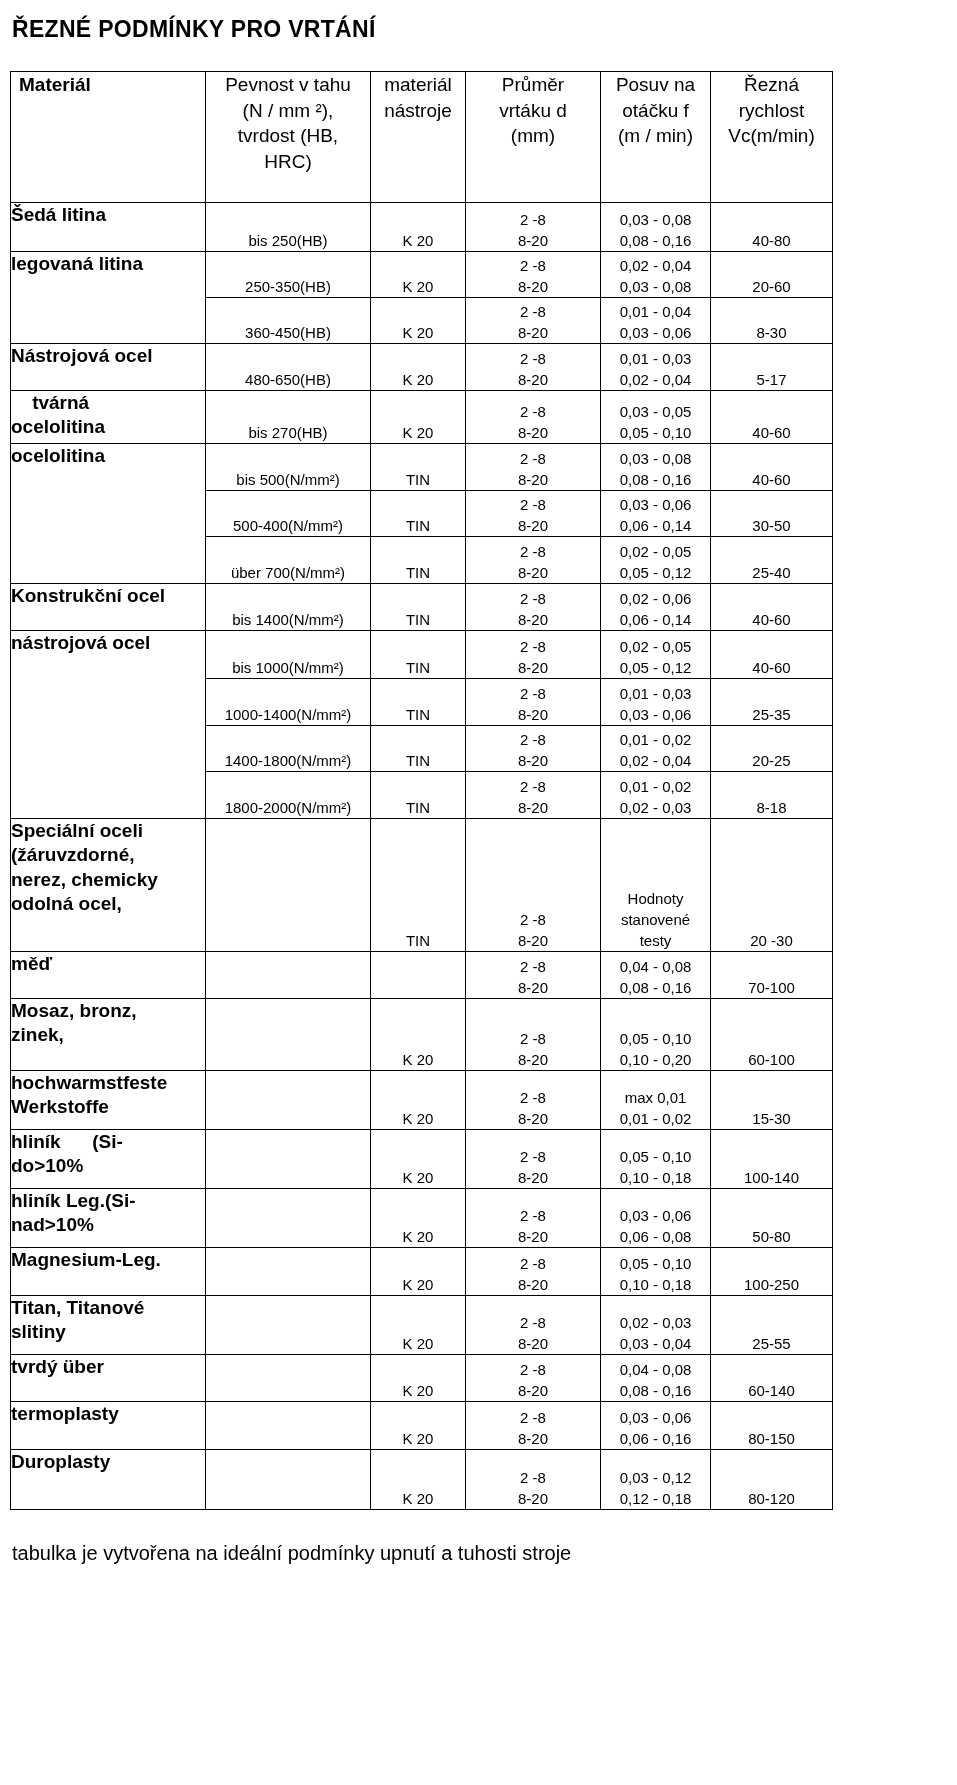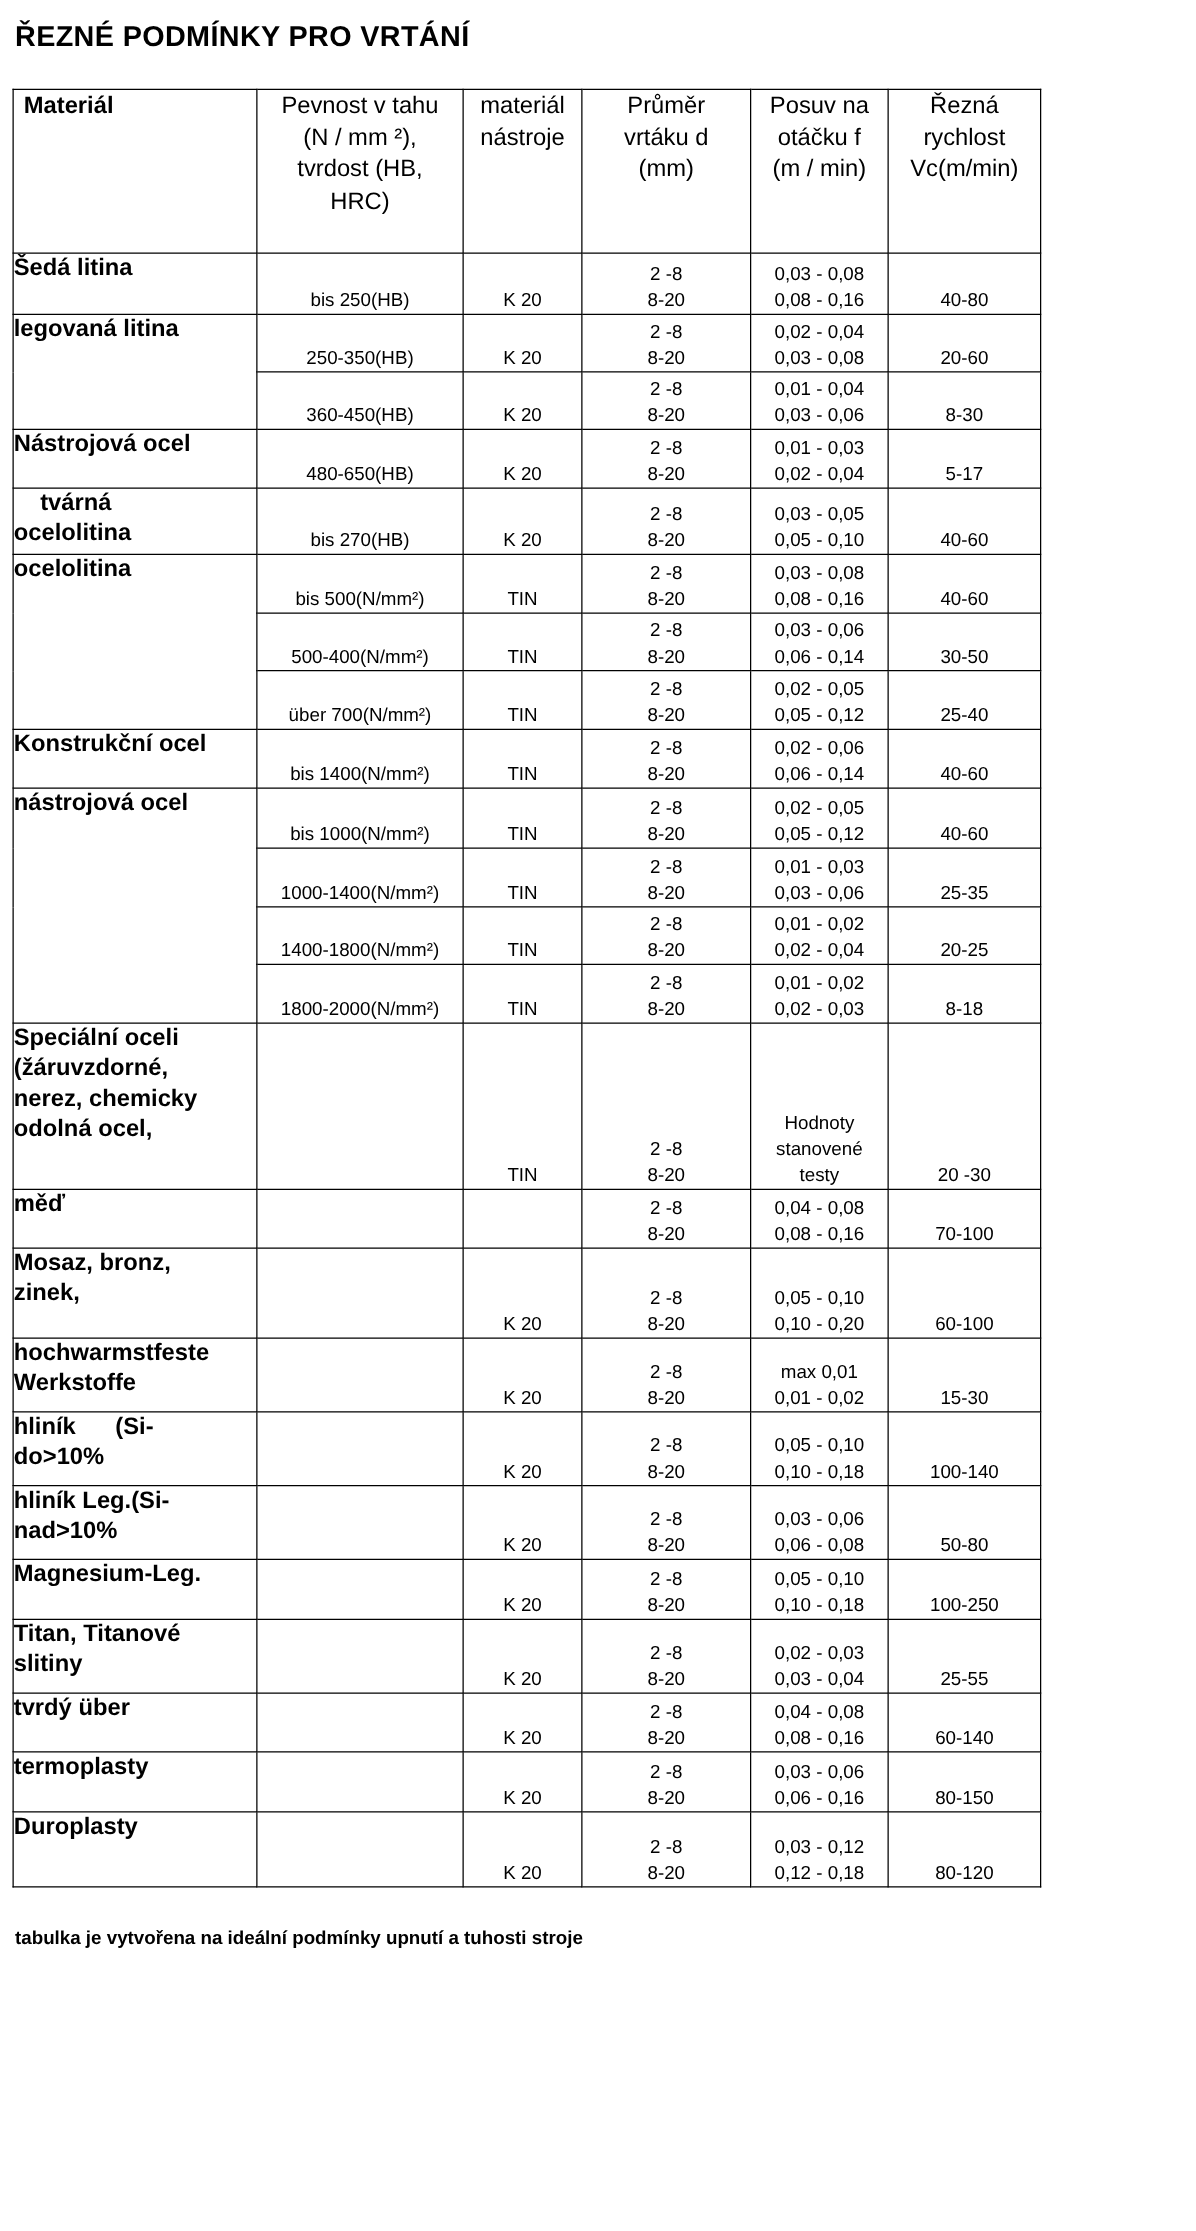--- a/index.html
+++ b/index.html
@@ -62,22 +62,22 @@
   }
   td.val {
     text-align: center;
     vertical-align: bottom;
     font-size: 15px;
     padding: 2px 2px 5px 2px;
     white-space: pre-line;
     line-height: 1.4;
   }
   .doc-footer {
-    font-size: 15px;
-    font-weight: bold;
+    font-size: 20px;
+    font-weight: normal;
     margin: 32px 0 0 2px;
     white-space: pre-line;
   }
 </style>
 </head>
 <body>
 
 <div class="page">
 
   <h1 class="doc-title">ŘEZNÉ PODMÍNKY PRO VRTÁNÍ</h1>

